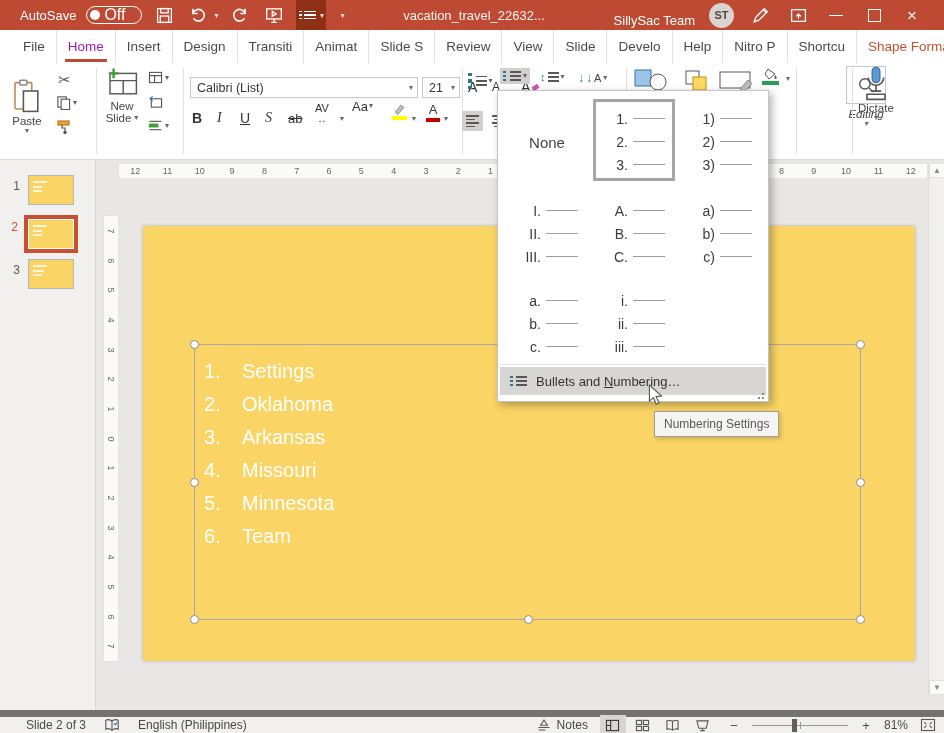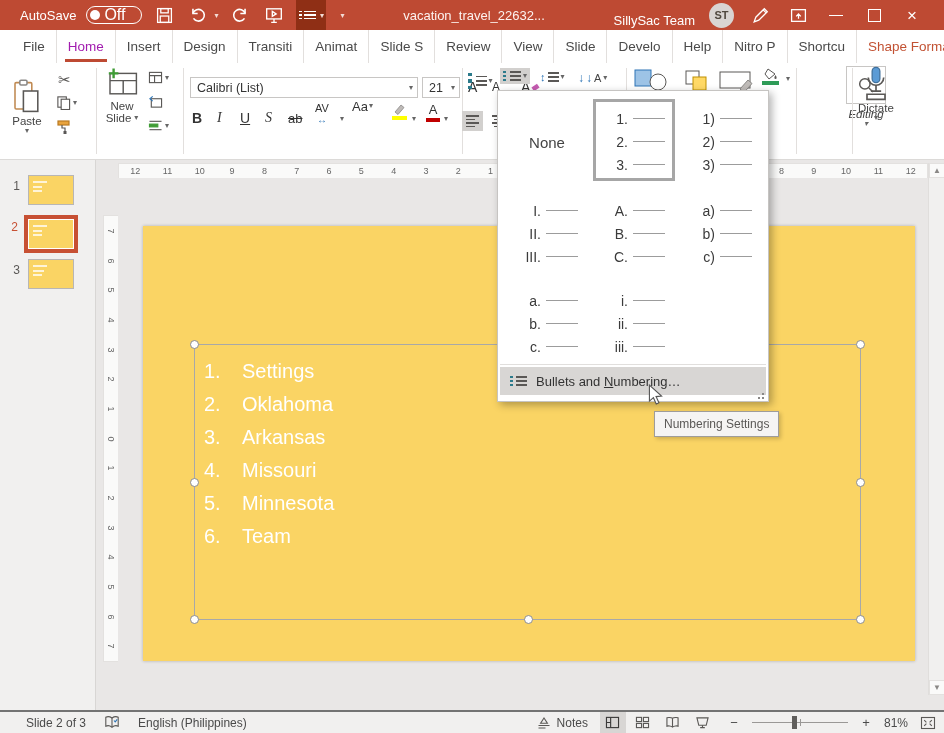--- a/index.html
+++ b/index.html
@@ -103,21 +103,21 @@
   .hdl{position:absolute;width:9px;height:9px;border-radius:50%;background:#fff;border:1px solid #8C8C8C;box-sizing:border-box;}
   .slist{position:absolute;left:9px;top:10px;}
   .li{display:flex;height:33px;align-items:center;font-size:20px;color:#fff;font-weight:500;}
   .li .num{width:38px;}
 
   .vscroll{position:absolute;right:0;top:3px;width:16px;height:532px;background:#F1F0EF;border-left:1px solid #E0DEDC;box-sizing:border-box;}
   .varrow{width:16px;height:15px;display:flex;align-items:center;justify-content:center;font-size:8px;color:#8A8886;border:1px solid #E3E1DF;background:#FAFAF9;box-sizing:border-box;}
   .varrow.bottom{position:absolute;bottom:0;}
 
   
-  .statusbar{position:absolute;left:0;top:710px;width:944px;height:23px;background:#F1F0EF;border-top:2px solid #737373;
+  .statusbar{position:absolute;left:0;top:710px;width:944px;height:23px;background:#F1F0EF;border-top:7px solid #737373;
              display:flex;align-items:center;font-size:12px;color:#4A4A4A;box-sizing:border-box;}
   .sb-left{display:flex;align-items:center;gap:18px;padding-left:26px;}
   .sb-right{margin-left:auto;display:flex;align-items:center;gap:12px;padding-right:8px;}
   .sb-views{display:flex;align-items:center;gap:4px;}
   .sb-view{width:26px;height:21px;display:flex;align-items:center;justify-content:center;}
   .sb-view.active{background:#D8D6D4;}
   .zoomtrack{position:relative;width:96px;height:21px;}
   .zoomtrack .rail{position:absolute;left:0;right:0;top:10px;height:1px;background:#9A9896;}
   .zoomtrack .notch{position:absolute;left:50%;top:7px;width:1px;height:7px;background:#9A9896;}
   .zoomtrack .knob{position:absolute;left:42%;top:4px;width:5px;height:13px;background:#605E5C;}

